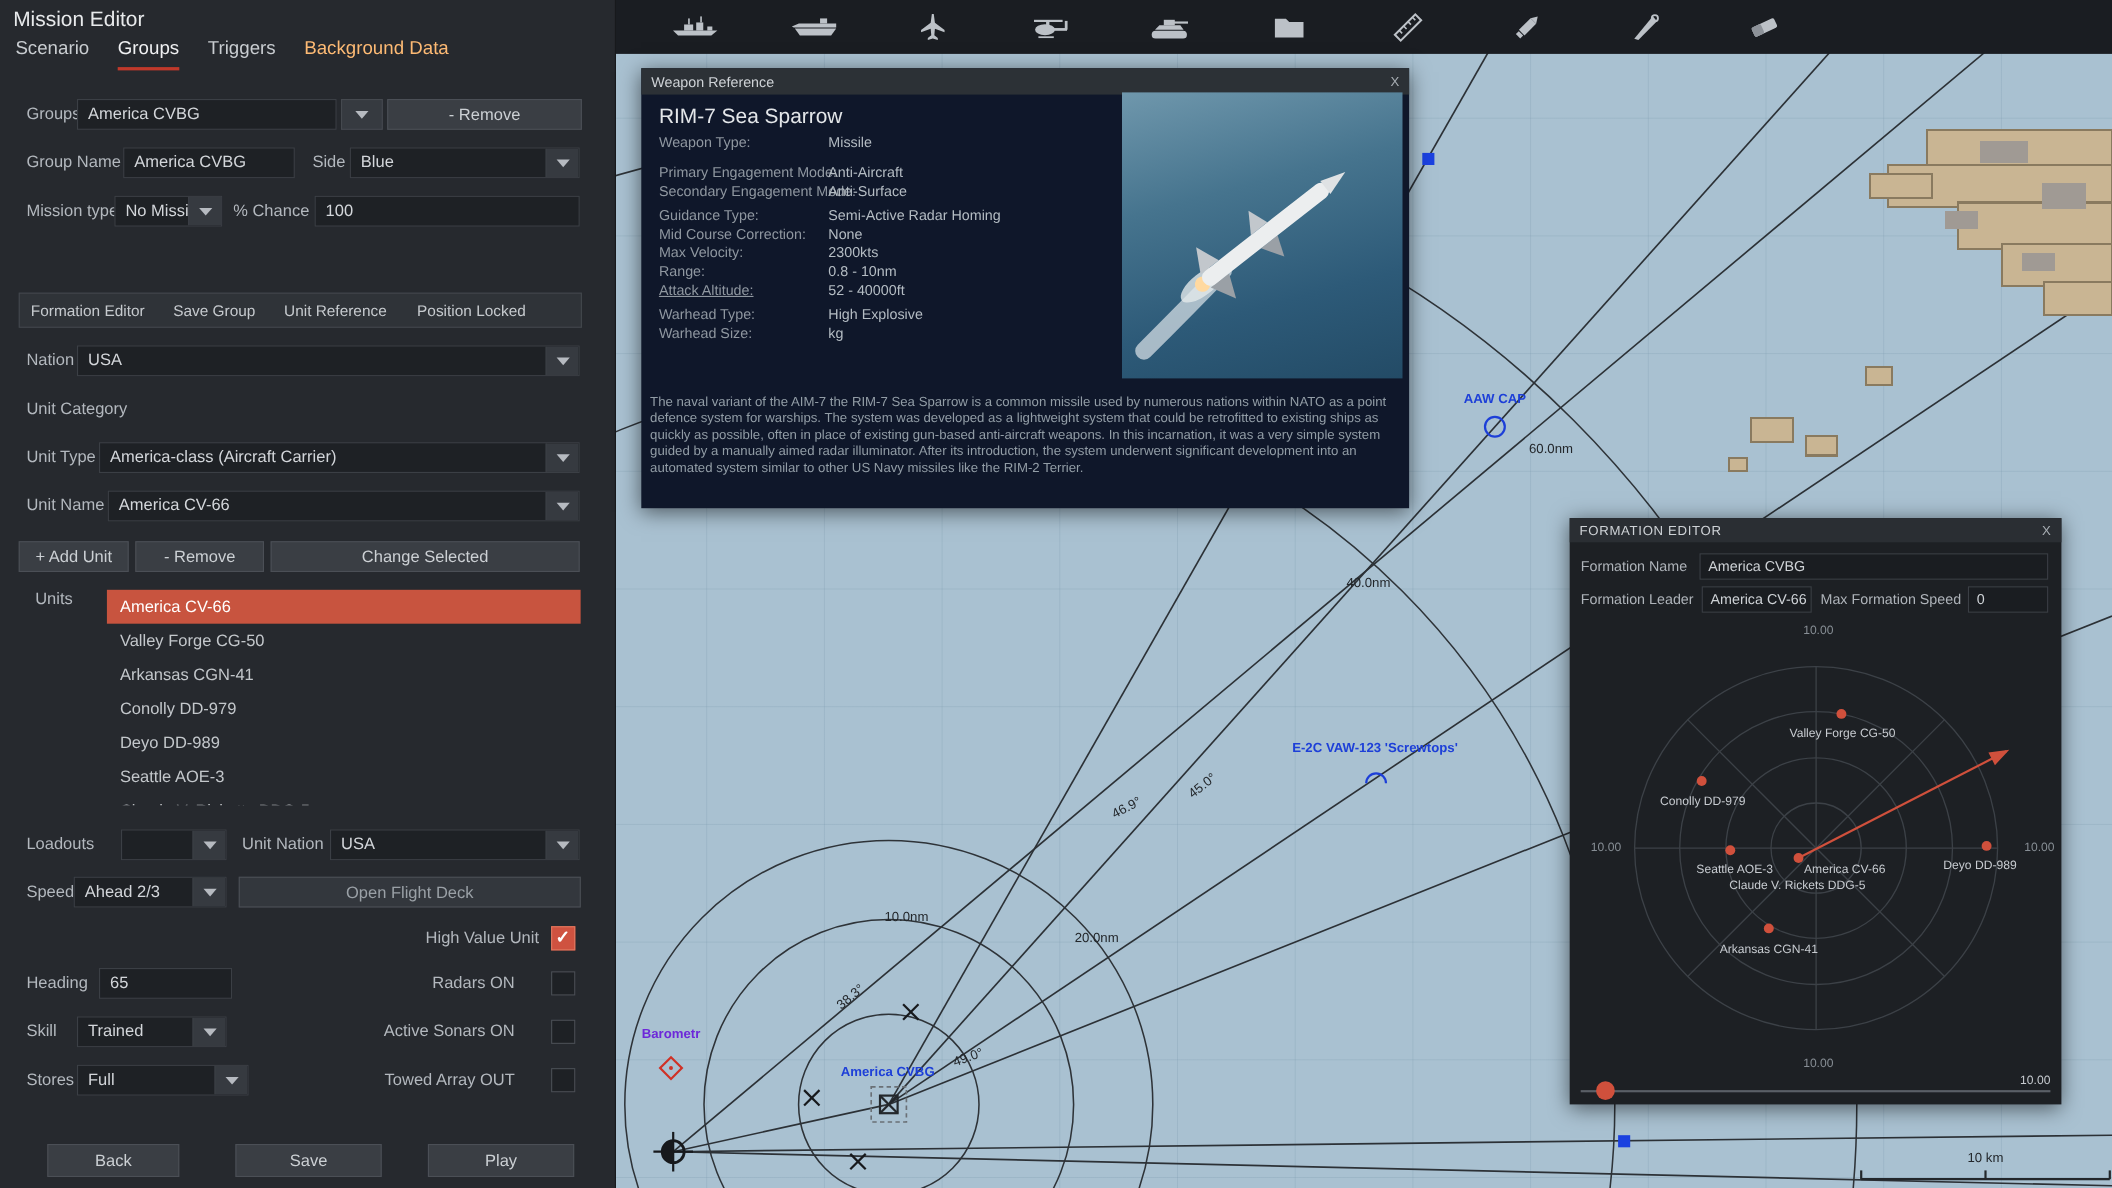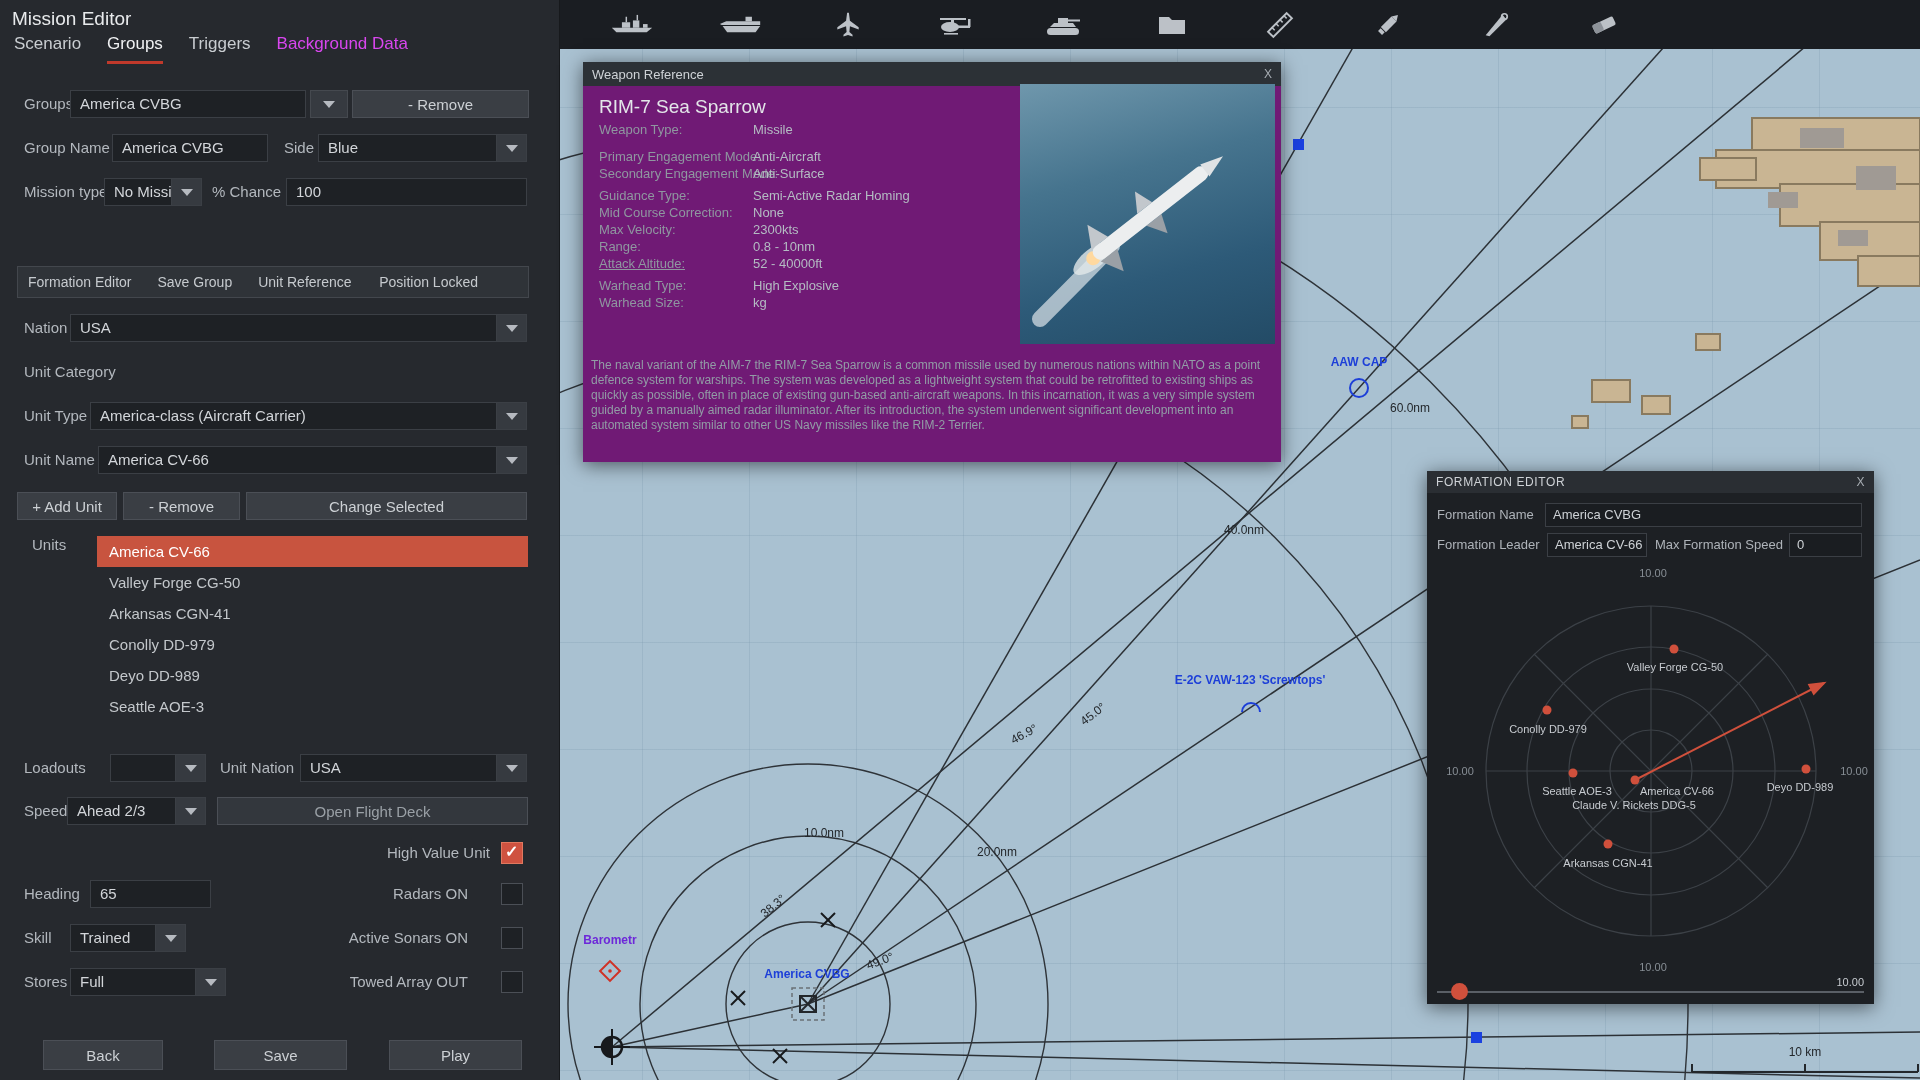--- a/index.html
+++ b/index.html
@@ -17,21 +17,21 @@
   #toolbar{position:absolute;left:560px;top:0;right:0;height:49px;background:#1a1d22;
     display:flex;align-items:center;padding-left:34px;gap:32px;box-sizing:border-box;}
   .tool{width:76px;height:49px;display:flex;align-items:center;justify-content:center;cursor:pointer;flex:0 0 auto;}
   .tool svg{fill:#bcc1c7;stroke:none;}
   
   #panel{position:absolute;left:0;top:0;width:560px;height:1080px;background:#26292e;border-right:1px solid #17191c;box-sizing:border-box;}
   #panel-title{position:absolute;left:12px;top:8px;font-size:19px;color:#e8eaec;}
   #tabs{position:absolute;left:14px;top:34px;display:flex;gap:26px;}
   .tab{font-size:17px;color:#c9cdd1;padding-bottom:7px;cursor:pointer;border-bottom:3px solid transparent;}
   .tab.active{color:#f0f1f3;border-bottom-color:#c0392b;}
-  .tab.dim{color:#d946ef;}
+  .tab.dim{color:#fdba74;}
   .row{position:absolute;left:0;width:560px;height:28px;}
   .lbl{position:absolute;font-size:15px;color:#b3b8be;line-height:28px;white-space:nowrap;}
   .lbl.ra{text-align:right;}
   .field,.select{position:absolute;height:28px;background:#1e2125;border:1px solid #3b3f45;box-sizing:border-box;
     color:#d3d6da;font-size:15px;line-height:26px;padding-left:9px;white-space:nowrap;overflow:hidden;}
   .select{padding-right:32px;}
   .arrbox{position:absolute;right:0;top:0;bottom:0;width:29px;background:#363a40;border-left:1px solid #3b3f45;
     display:flex;align-items:center;justify-content:center;}
   .tri{width:0;height:0;border-left:6px solid transparent;border-right:6px solid transparent;border-top:7px solid #b6bac0;}
   .arrbtn{position:absolute;height:28px;width:38px;background:#363a40;border:1px solid #45494f;box-sizing:border-box;
@@ -42,21 +42,21 @@
     box-sizing:border-box;display:flex;align-items:center;gap:26px;padding:0 10px;}
   .sb{font-size:14px;color:#c6cace;white-space:nowrap;cursor:pointer;}
   .sb.last{margin-left:auto;margin-right:40px;}
   #units-list{position:absolute;left:97px;top:536px;width:431px;height:196px;overflow:hidden;}
   .unit{height:31px;line-height:31px;color:#c3c7cb;font-size:15px;padding-left:12px;cursor:pointer;}
   .unit.sel{background:#c8543f;color:#fff;}
   .check{position:absolute;width:22px;height:22px;top:3px;box-sizing:border-box;background:#1e2125;border:1px solid #4b4f56;cursor:pointer;}
   .check.on{background:#cf5240;border-color:#e0785f;}
   .check.on::after{content:"✓";color:#fff;font-size:16px;font-weight:700;position:absolute;left:3px;top:-1px;}
   
-  .window{position:absolute;background:#701a75;box-shadow:0 3px 18px rgba(0,0,0,.55);}
+  .window{position:absolute;background:#0f172a;box-shadow:0 3px 18px rgba(0,0,0,.55);}
   .titlebar{position:absolute;left:0;top:0;right:0;height:24px;background:#2c3136;display:flex;align-items:center;
     padding:0 9px;font-size:13px;color:#ced2d6;box-sizing:border-box;}
   .close{margin-left:auto;color:#a7adb3;font-size:12px;cursor:pointer;}
   
   #wr{left:583px;top:62px;width:698px;height:400px;}
   #wr-name{position:absolute;left:16px;top:34px;font-size:19px;color:#e3e6e9;}
   .spec{position:absolute;left:16px;width:420px;font-size:13px;color:#8f97a0;white-space:nowrap;}
   .spec .sv{position:absolute;left:154px;color:#b4bcc3;}
   #wr-img{position:absolute;left:437px;top:22px;right:6px;height:260px;overflow:hidden;
     background:linear-gradient(165deg,#6f97ac 0%,#46748e 35%,#2d5a78 70%,#234b66 100%);}
@@ -393,21 +393,21 @@
 
     <div class="row" style="top:880px;">
       <div class="lbl" style="left:24px;">Heading</div>
       <div class="field" style="left:90px;width:121px;">65</div>
       <div class="lbl ra" style="left:0px;width:468px;">Radars ON</div>
       <div class="check" style="left:501px;"></div>
     </div>
 
     <div class="row" style="top:924px;">
       <div class="lbl" style="left:24px;">Skill</div>
-      <div class="select" style="left:70px;width:116px;">
+      <div class="select" style="left:70px;width:136px;">
         <span>Trained</span>
         <span class="arrbox">
             <span class="tri"></span>
           </span>
       </div>
       <div class="lbl ra" style="left:0px;width:468px;">Active Sonars ON</div>
       <div class="check" style="left:501px;"></div>
     </div>
 
     <div class="row" style="top:968px;">

